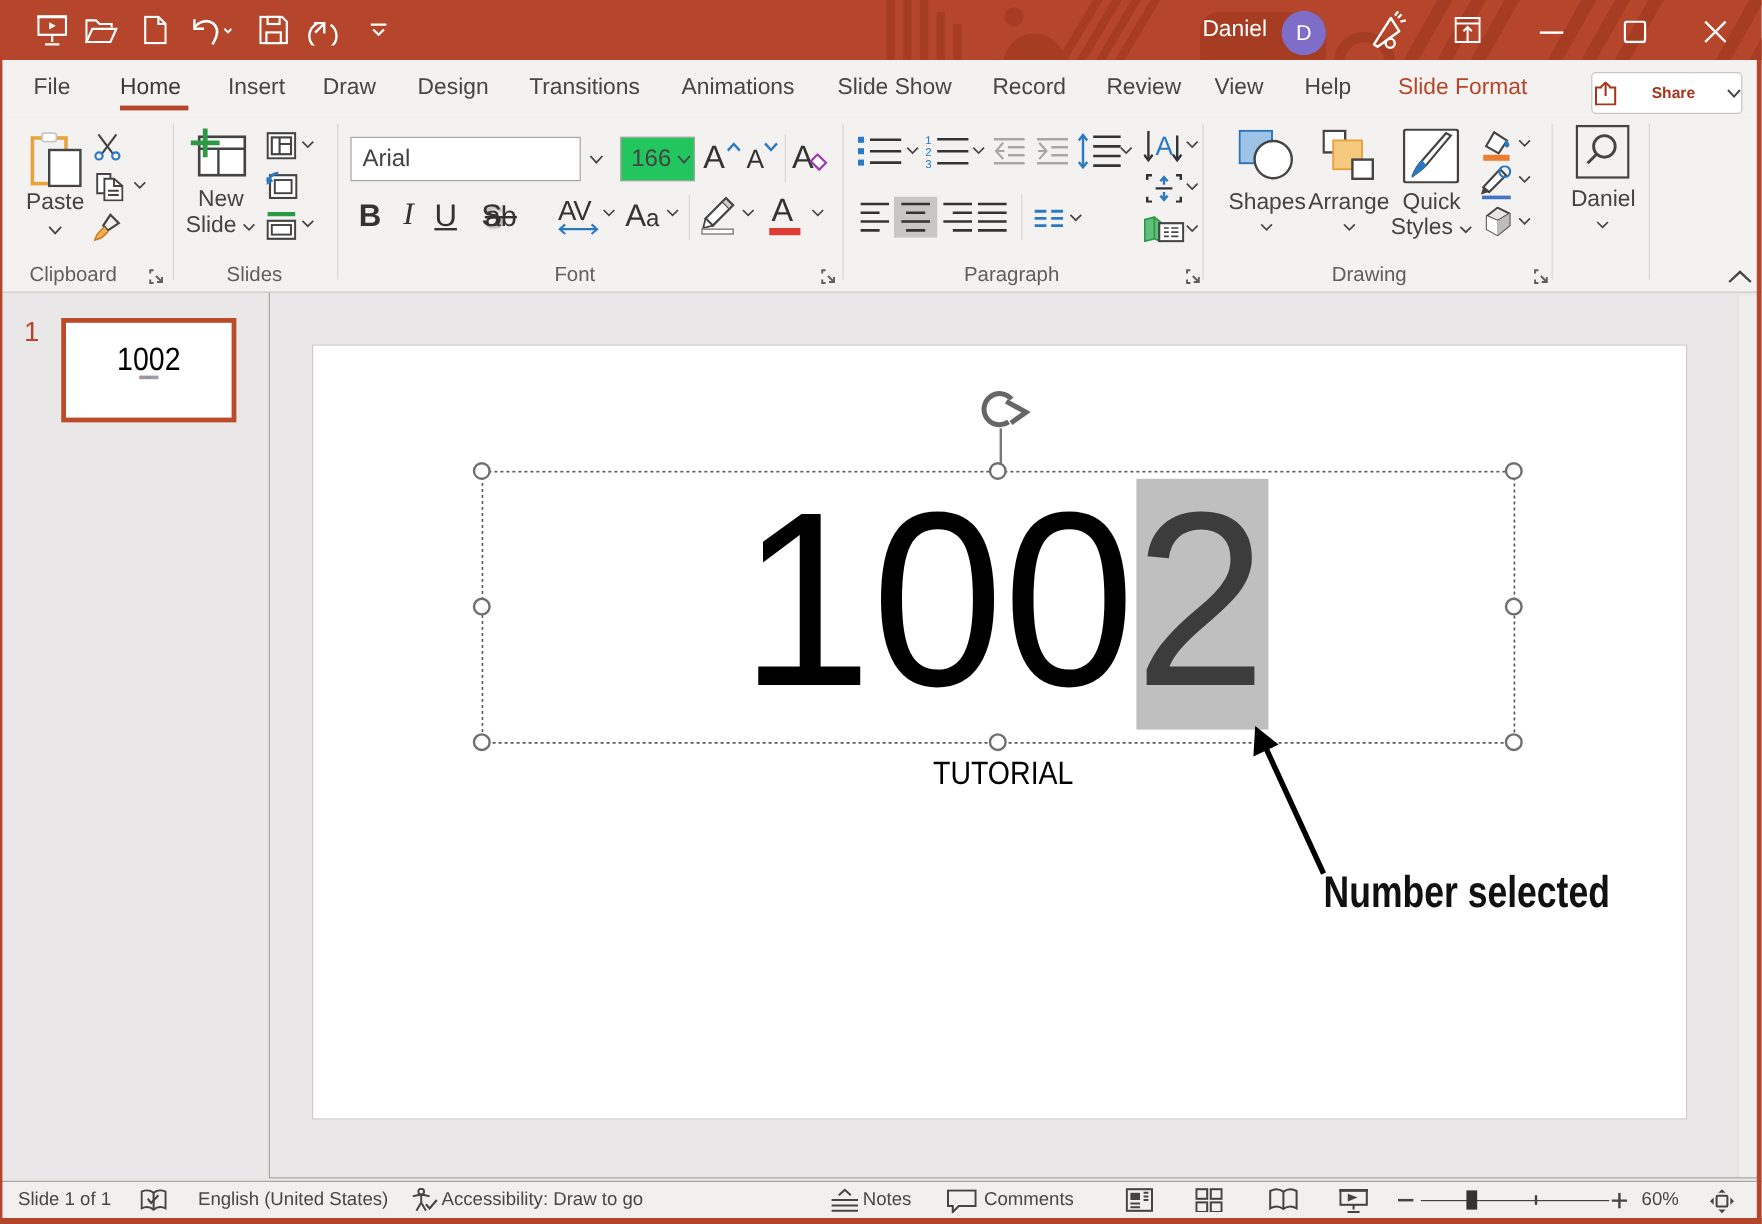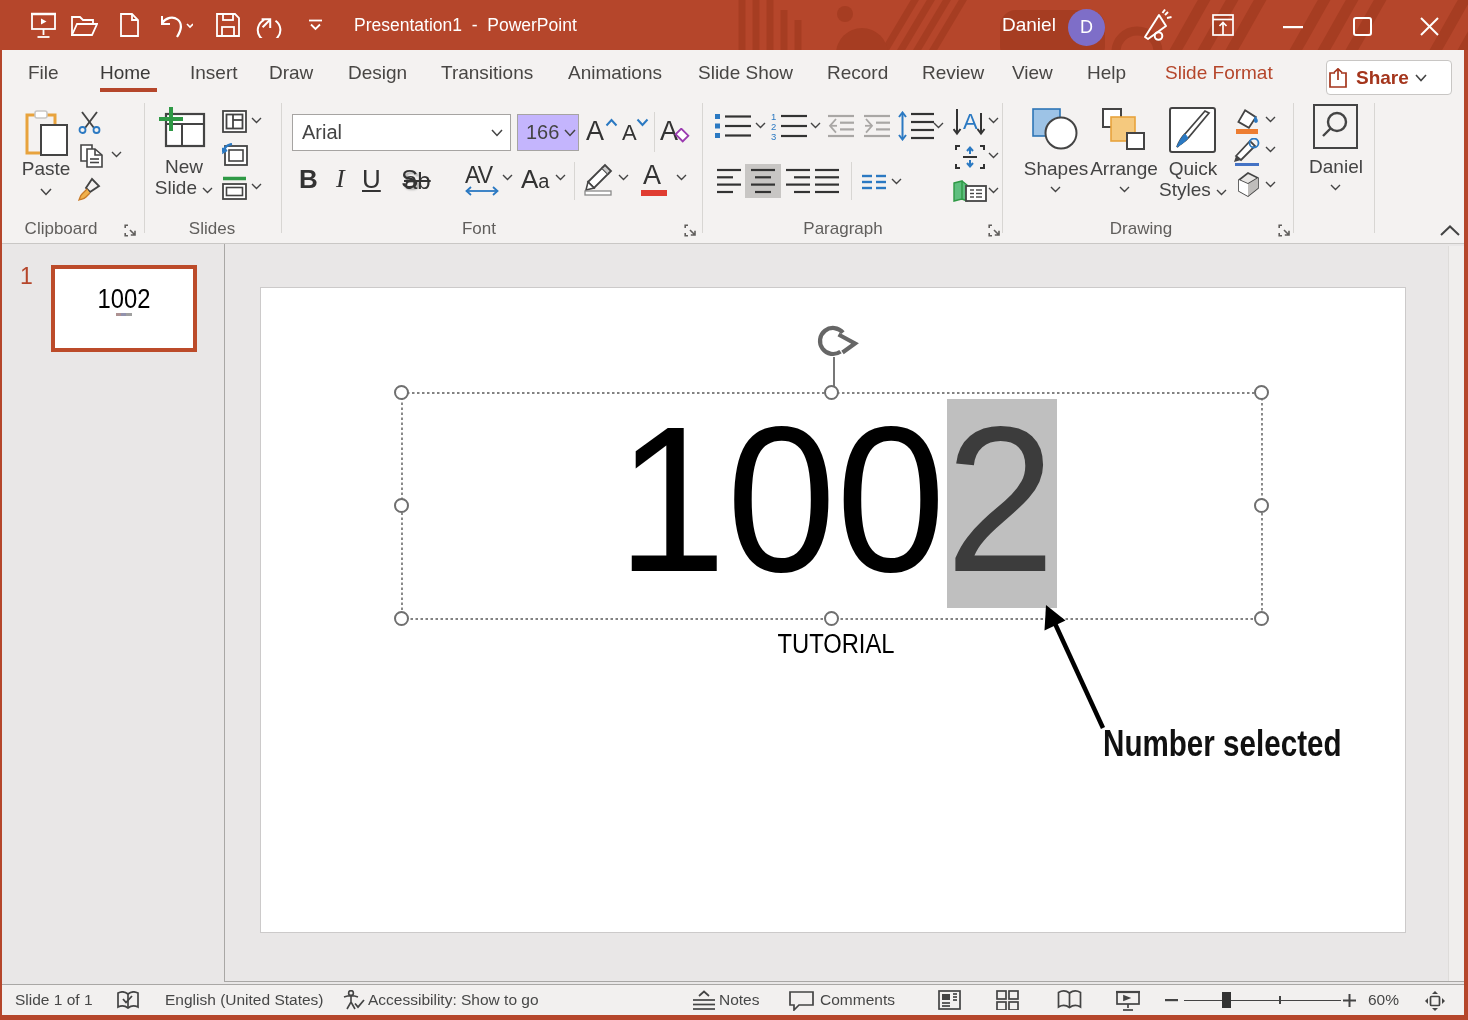--- a/index.html
+++ b/index.html
@@ -10,21 +10,21 @@
 #titlebar{position:absolute;left:0;top:0;width:1468px;height:50px;background:#B5462B;overflow:hidden}
 #titlebar svg.deco{position:absolute;left:0;top:0}
 .qat{position:absolute;top:0;height:50px;display:flex;align-items:center}
 #titletext{position:absolute;top:0;height:50px;line-height:50px;color:#fff;font-size:17.5px;white-space:nowrap}
 #searchbox{position:absolute;left:594px;top:9px;width:375px;height:37px;background:#F6CCBA;display:flex;align-items:center;color:#50200F;font-size:19px}
 #daniel{position:absolute;left:1002px;top:0;height:50px;line-height:50px;color:#fff;font-size:19px}
 #avatar{position:absolute;left:1068px;top:9px;width:37px;height:37px;border-radius:50%;background:#7E6EC8;color:#fff;font-size:18px;text-align:center;line-height:37px}
 
 #tabrow{position:absolute;left:2px;top:50px;width:1462px;height:48px;background:#F4F2F1}
 .tab{position:absolute;top:0;height:48px;line-height:46px;font-size:19px;color:#484644;white-space:nowrap}
-#sharebtn{position:absolute;left:1326px;top:60px;width:126px;height:35px;background:#fff;border:1px solid #C8C6C4;border-radius:4px;display:flex;align-items:center;justify-content:flex-start;color:#A4351C;font-size:19px;font-weight:bold}
+#sharebtn{position:absolute;left:1326px;top:60px;width:126px;height:35px;background:#fff;border:1px solid #C8C6C4;border-radius:4px;display:flex;align-items:center;justify-content:space-between;color:#A4351C;font-size:13px;font-weight:bold}
 
 #ribbon{position:absolute;left:2px;top:98px;width:1462px;height:145px;background:#F4F2F1;font-size:19px;color:#444}
 .vsep{position:absolute;top:5px;height:130px;width:1px;background:#D8D6D3}
 .glabel{position:absolute;top:121px;font-size:17px;color:#605E5C;text-align:center;transform:translateX(-50%);white-space:nowrap}
 .launch{position:absolute;top:126px;width:13px;height:13px}
 .ribbontext{font-size:19px;color:#444;text-align:center;line-height:21px}
 #ribborder{position:absolute;left:0px;top:243px;width:1468px;height:1px;background:#C9C7C5}
 
 #leftpanel{position:absolute;left:2px;top:244px;width:222px;height:738px;background:#E9E7E7}
 #lpdivider{position:absolute;left:224px;top:244px;width:1px;height:738px;background:#A9A7A5}
@@ -103,21 +103,20 @@
       <svg class="abs" style="left:256px;top:12px" width="26" height="26" viewBox="0 0 26 26" fill="none" stroke="#fff" stroke-width="2">
           <path d="M21.5 7.7 A 11.3 11.3 0 1 1 10.2 6.8" transform="translate(-2,1)"></path>
           <path d="M8.6 14.2 L15.8 7" transform="translate(-2,1)"></path>
           <path d="M7.6 6.3 L16.2 6.3 L16.2 14.9" transform="translate(-2,1)"></path>
         </svg>
       <svg class="abs" style="left:308px;top:19px" width="15" height="12" viewBox="0 0 15 12" fill="none" stroke="#fff" stroke-width="1.8">
           <line x1="1" y1="1.5" x2="14" y2="1.5"></line>
           <path d="M3 5.5 L7.5 10 L12 5.5"></path>
         </svg>
     </div>
-    <div id="titletext" style="left:354px">Presentation1&nbsp; -&nbsp; PowerPoint</div>
     <div id="daniel">Daniel</div>
     <div id="avatar">D</div>
     <svg class="abs" style="left:1141px;top:8px" width="32" height="34" viewBox="0 0 32 34" fill="none" stroke="#fff" stroke-width="2">
         <path d="M4 29 L18 7 L25 18 L7 31 Z" stroke-linejoin="round"></path>
         <circle cx="17.5" cy="28" r="3.8"></circle>
         <line x1="21.5" y1="5" x2="24" y2="1.5"></line>
         <line x1="26" y1="10" x2="30.5" y2="9"></line>
         <line x1="24" y1="7" x2="27" y2="4"></line>
       </svg>
     <svg class="abs" style="left:1212px;top:14px" width="22" height="22" viewBox="0 0 22 22" fill="none" stroke="#fff" stroke-width="1.7">
@@ -234,25 +233,25 @@
         <line x1="1" y1="2.5" x2="24" y2="2.5" stroke="#2E9945" stroke-width="3.5"></line>
         <rect x="1" y="8" width="23" height="15" fill="#fff" stroke="#444" stroke-width="1.8"></rect>
         <rect x="4.5" y="11.5" width="16" height="8" fill="none" stroke="#444" stroke-width="1.6"></rect>
       </svg>
     <svg class="abs" style="left:249px;top:85px" width="11" height="7" viewBox="0 0 11 7" fill="none" stroke="#444" stroke-width="1.4">
         <path d="M1 1 L5.5 5.5 L10 1"></path>
       </svg>
     <div class="glabel" style="left:210px">Slides</div>
     <div class="vsep" style="left:279px"></div>
 
-    <div class="abs" style="left:290px;top:16px;width:219px;height:37px;background:#fff;border:1px solid #A6A4A2;line-height:35px;padding-left:9px;font-size:20px">Arial</div>
+    <div class="abs" style="left:290px;top:16px;width:192px;height:37px;background:#fff;border:1px solid #A6A4A2;line-height:35px;padding-left:9px;font-size:20px">Arial</div>
     <svg class="abs" style="left:489px;top:31px" width="12" height="8" viewBox="0 0 12 8" fill="none" stroke="#444" stroke-width="1.5">
         <path d="M1 1 L6 6.5 L11 1"></path>
       </svg>
-    <div class="abs" style="left:515px;top:16px;width:62px;height:37px;background:#c4b5fd;border:1px solid #A6A4A2;line-height:35px;padding-left:8px;font-size:20px">166</div>
+    <div class="abs" style="left:515px;top:16px;width:62px;height:37px;background:#22c55e;border:1px solid #A6A4A2;line-height:35px;padding-left:8px;font-size:20px">166</div>
     <svg class="abs" style="left:562px;top:31px" width="12" height="8" viewBox="0 0 12 8" fill="none" stroke="#444" stroke-width="1.5">
         <path d="M1 1 L6 6.5 L11 1"></path>
       </svg>
     <div class="abs" style="left:584px;top:18px;font-size:27px;color:#333">A</div>
     <svg class="abs" style="left:603px;top:20px" width="13" height="9" viewBox="0 0 13 9" fill="none" stroke="#2B79C2" stroke-width="2">
         <path d="M1.5 7.5 L6.5 2 L11.5 7.5"></path>
       </svg>
     <div class="abs" style="left:620px;top:22px;font-size:22px;color:#333">A</div>
     <svg class="abs" style="left:634px;top:20px" width="13" height="9" viewBox="0 0 13 9" fill="none" stroke="#2B79C2" stroke-width="2">
         <path d="M1.5 1.5 L6.5 7 L11.5 1.5"></path>
@@ -576,21 +575,21 @@
         <path d="M11 3 C8 0.5 4 0.5 1 2 L1 16 C4 14.5 8 14.5 11 17 C14 14.5 18 14.5 21 16 L21 2 C18 0.5 14 0.5 11 3 Z"></path>
         <line x1="11" y1="3" x2="11" y2="16"></line>
         <path d="M6 8 L9 11.5 L15 5" stroke-width="1.8"></path>
       </svg>
     <div class="sitem" style="left:165px">English (United States)</div>
     <svg class="abs" style="left:341px;top:5px" width="24" height="21" viewBox="0 0 24 21" fill="none" stroke="#444" stroke-width="1.6">
         <circle cx="10" cy="3" r="2.4"></circle>
         <path d="M3 7 C7 5.5 13 5.5 17 7 M10 6 L10 12 M10 12 L6 19 M10 12 L14 19"></path>
         <path d="M14 13.5 L17 17 L23 10" stroke-width="1.8"></path>
       </svg>
-    <div class="sitem" style="left:368px">Accessibility: Show to go</div>
+    <div class="sitem" style="left:368px">Accessibility: Draw to go</div>
     <svg class="abs" style="left:692px;top:5px" width="24" height="20" viewBox="0 0 24 20" fill="none" stroke="#444" stroke-width="1.7">
         <path d="M7 6 L12 1.5 L17 6"></path>
         <line x1="1" y1="10" x2="23" y2="10"></line>
         <line x1="1" y1="14.5" x2="23" y2="14.5"></line>
         <line x1="1" y1="19" x2="23" y2="19"></line>
       </svg>
     <div class="sitem" style="left:719px">Notes</div>
     <svg class="abs" style="left:789px;top:6px" width="25" height="20" viewBox="0 0 25 20" fill="none" stroke="#444" stroke-width="1.7">
         <path d="M1 1 L24 1 L24 14 L10 14 L5 19 L5 14 L1 14 Z"></path>
       </svg>

